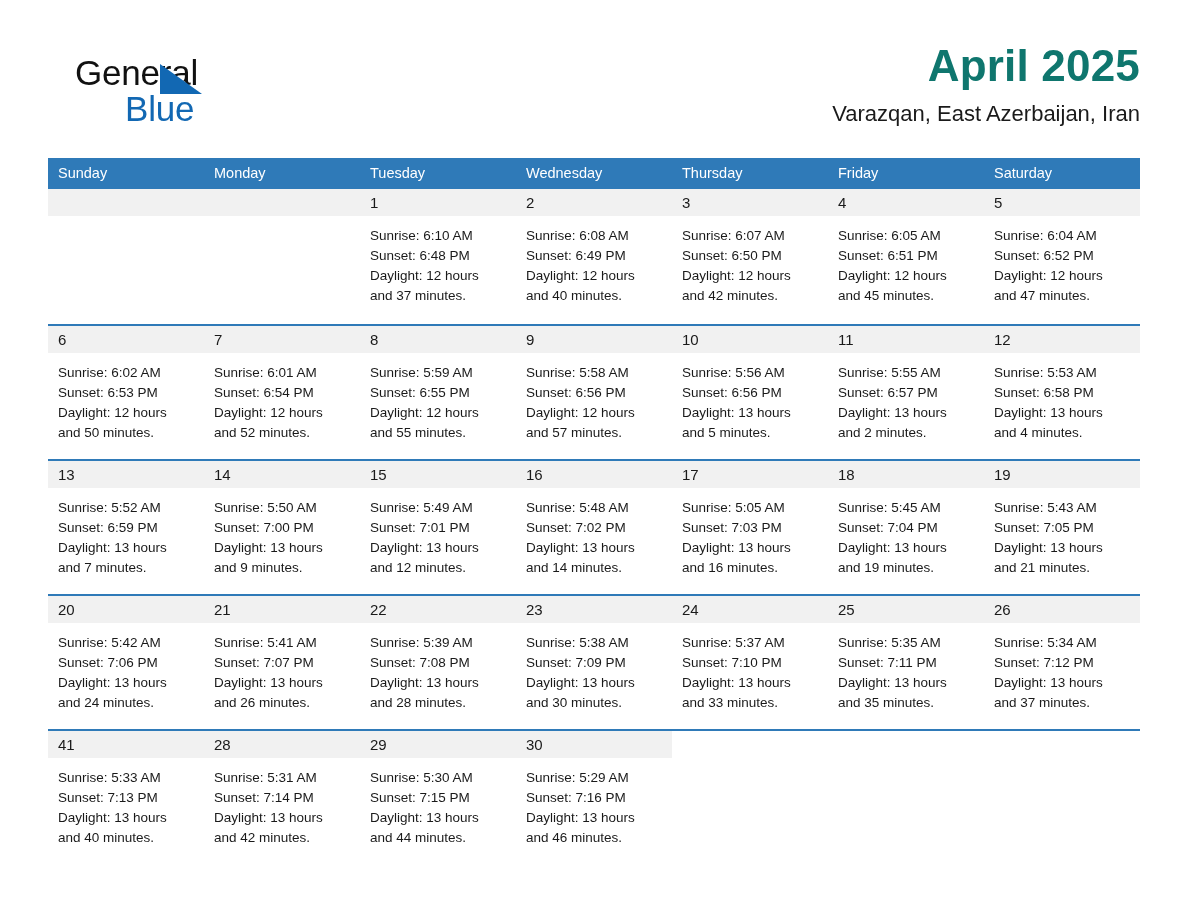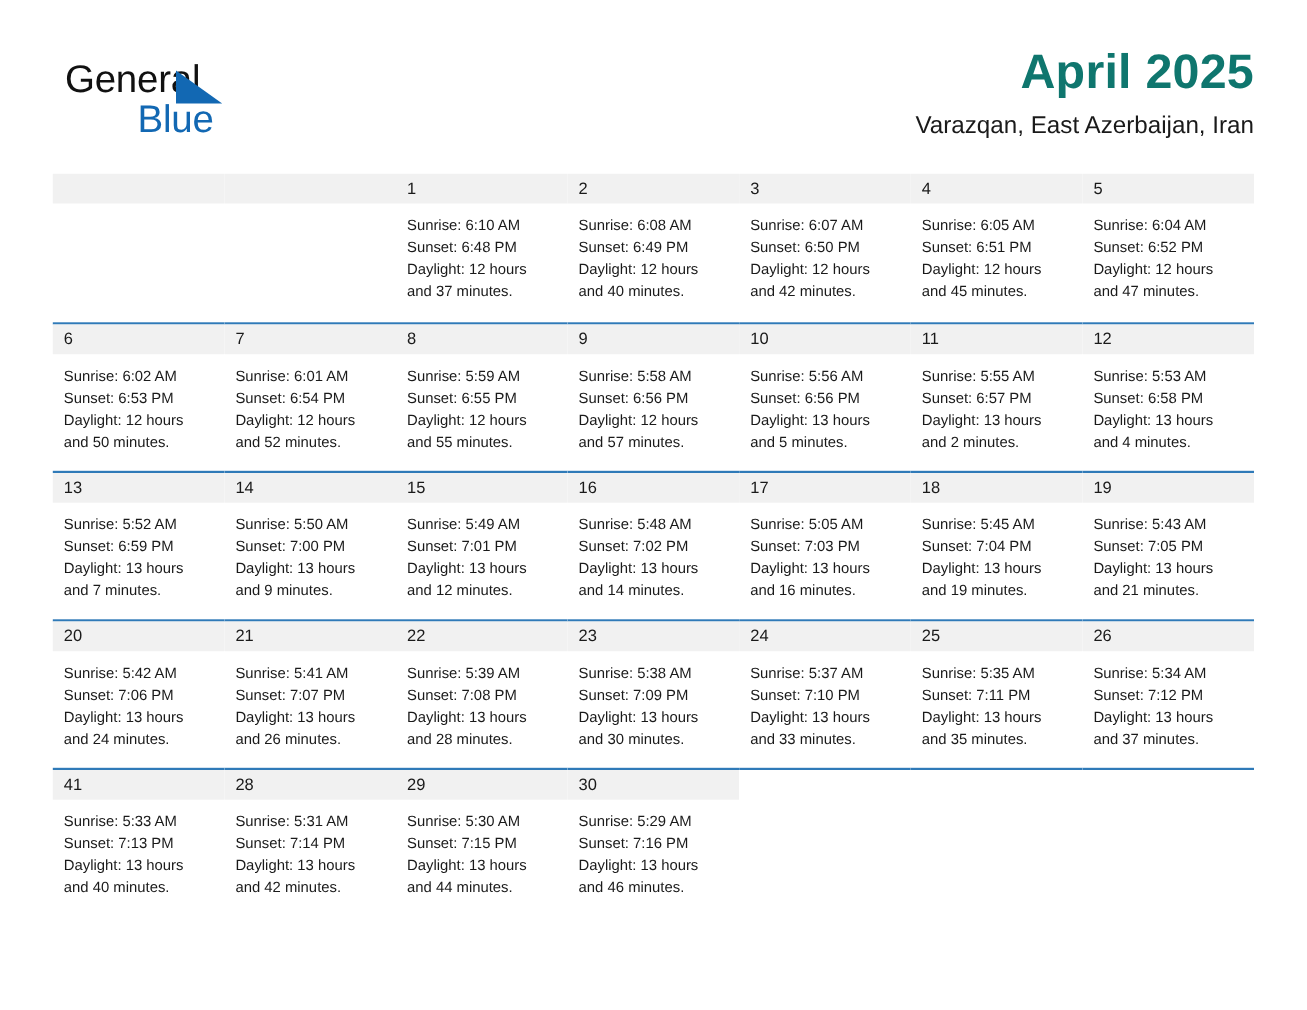--- a/index.html
+++ b/index.html
@@ -31,21 +31,21 @@
   }
   .logo {
     position: absolute;
     left: 11px;
     top: 12px;
     width: 260px;
     height: 82px;
   }
   .logo-general {
     position: absolute;
-    left: 0;
+    left: 16px;
     top: 0;
     font-size: 35px;
     line-height: 38px;
     letter-spacing: -0.2px;
     color: #111111;
     font-family: "Liberation Sans", sans-serif;
   }
   .logo-tri {
     position: absolute;
     left: 101px;
@@ -159,20 +159,29 @@
       <span class="logo-tri"></span>
       <span class="logo-blue">Blue</span>
     </div>
     <div class="title-block">
       <h1 class="cal-title">April 2025</h1>
       <h2 class="cal-subtitle">Varazqan, East Azerbaijan, Iran</h2>
     </div>
   </div>
 
   <div class="calendar">
+    <div class="weekday-row" id="weekday-row">
+        <div class="weekday">Sunday</div>
+        <div class="weekday">Monday</div>
+        <div class="weekday">Tuesday</div>
+        <div class="weekday">Wednesday</div>
+        <div class="weekday">Thursday</div>
+        <div class="weekday">Friday</div>
+        <div class="weekday">Saturday</div>
+      </div>
     <div id="weeks-container">
         <div class="week-row first">
           <div class="day-cell blank">
             <div class="date-band"><span class="date-num"></span></div>
           </div>
           <div class="day-cell blank">
             <div class="date-band"><span class="date-num"></span></div>
           </div>
           <div class="day-cell">
             <div class="date-band"><span class="date-num">1</span></div>

